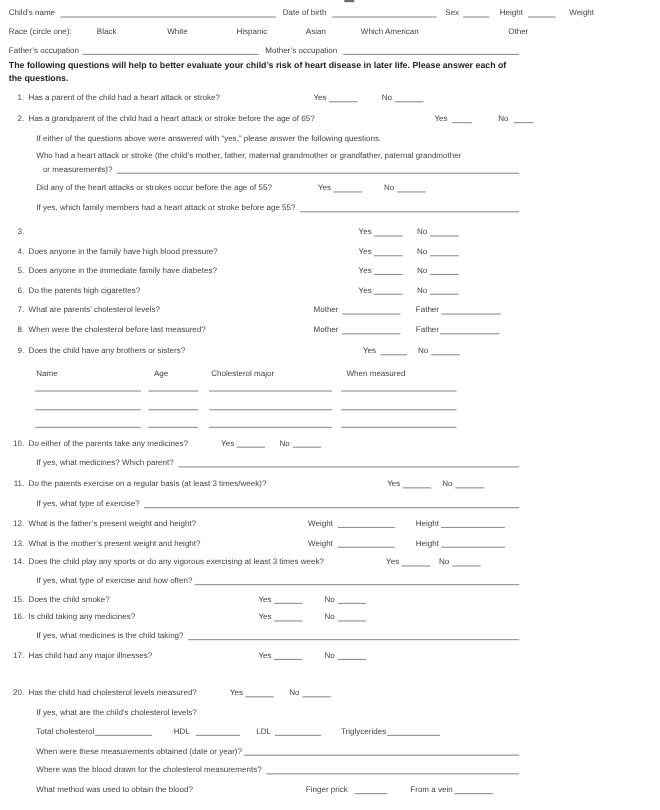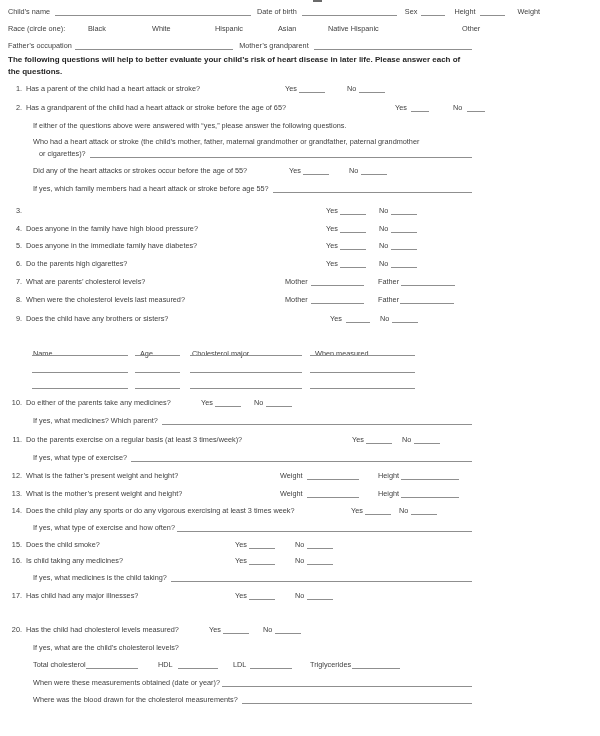--- a/index.html
+++ b/index.html
@@ -47,28 +47,28 @@
     <span class="lbl" style="margin-left:12px">Weight</span>
     <span class="bl fill" style="margin-left:5px"></span>
   </div>
 
   <div class="row" style="top:21px">
     <span class="lbl">Race (circle one):</span>
     <span class="abs" style="left:80px">Black</span>
     <span class="abs" style="left:144px">White</span>
     <span class="abs" style="left:207px">Hispanic</span>
     <span class="abs" style="left:270px">Asian</span>
-    <span class="abs" style="left:320px">Native Hispanic</span>
+    <span class="abs" style="left:320px">Which American</span>
     <span class="abs" style="left:454px">Other</span>
   </div>
 
   <div class="row" style="top:38px">
     <span class="lbl">Father’s occupation</span>
     <span class="bl fill" style="margin-left:3px"></span>
-    <span class="lbl" style="margin-left:6px">Mother’s grandparent</span>
+    <span class="lbl" style="margin-left:6px">Mother’s occupation</span>
     <span class="bl fill" style="margin-left:5px"></span>
   </div>
 
   <div class="intro">The following questions will help to better evaluate your child’s risk of heart disease in later life. Please answer each of the questions.</div>
 
   <div class="row" style="top:81px">
     <span class="qnum">1.</span>
     <span>Has a parent of the child had a heart attack or stroke?</span>
     <span class="pair" style="left:277px">
         <span>Yes</span>
@@ -94,21 +94,21 @@
   </div>
 
   <div class="row" style="top:118px">
     <span class="sub">If either of the questions above were answered with “yes,” please answer the following questions.</span>
   </div>
 
   <div class="row" style="top:136px;height:10px">
     <span class="sub">Who had a heart attack or stroke (the child’s mother, father, maternal grandmother or grandfather, paternal grandmother</span>
   </div>
   <div class="row" style="top:147px;height:11px">
-    <span class="sub2">or cigarettes)?</span>
+    <span class="sub2">or measurements)?</span>
     <span class="bl fill"></span>
   </div>
 
   <div class="row" style="top:163px">
     <span class="sub">Did any of the heart attacks or strokes occur before the age of 55?</span>
     <span class="pair" style="left:281px">
         <span>Yes</span>
         <span class="bl" style="width:26px"></span>
       </span>
     <span class="pair" style="left:341px">
@@ -177,21 +177,21 @@
         <span>Mother</span>
         <span class="bl" style="width:53px;margin-left:3px"></span>
       </span>
     <span class="pair" style="left:370px">
         <span>Father</span>
         <span class="bl" style="width:54px"></span>
       </span>
   </div>
   <div class="row" style="top:292px">
     <span class="qnum">8.</span>
-    <span>When were the cholesterol levels last measured?</span>
+    <span>When were the cholesterol before last measured?</span>
     <span class="pair" style="left:277px">
         <span>Mother</span>
         <span class="bl" style="width:53px;margin-left:3px"></span>
       </span>
     <span class="pair" style="left:370px">
         <span>Father</span>
         <span class="bl" style="width:54px;margin-left:1px"></span>
       </span>
   </div>
 
@@ -201,21 +201,21 @@
     <span class="pair" style="left:322px">
         <span>Yes</span>
         <span class="bl" style="width:24px;margin-left:4px"></span>
       </span>
     <span class="pair" style="left:372px">
         <span>No</span>
         <span class="bl" style="width:26px;margin-left:3px"></span>
       </span>
   </div>
 
-  <div class="row" style="top:346px">
+  <div class="row" style="top:332px">
     <span class="abs" style="left:25px">Name</span>
     <span class="abs" style="left:132px">Age</span>
     <span class="abs" style="left:184px">Cholesterol major</span>
     <span class="abs" style="left:307px">When measured</span>
   </div>
 
   <div class="row" style="top:344px">
     <span class="bl abs" style="left:24px;width:96px"></span>
     <span class="bl abs" style="left:127px;width:45px"></span>
     <span class="bl abs" style="left:182px;width:112px"></span>
@@ -387,13 +387,24 @@
   <div class="row" style="top:675px">
     <span class="sub">When were these measurements obtained (date or year)?</span>
     <span class="bl fill" style="margin-left:2px"></span>
   </div>
 
   <div class="row" style="top:692px">
     <span class="sub">Where was the blood drawn for the cholesterol measurements?</span>
     <span class="bl fill"></span>
   </div>
 
+  <div class="row" style="top:710px">
+    <span class="sub">What method was used to obtain the blood?</span>
+    <span class="pair" style="left:270px">
+        <span>Finger prick</span>
+        <span class="bl" style="width:30px;margin-left:6px"></span>
+      </span>
+    <span class="pair" style="left:365px">
+        <span>From a vein</span>
+        <span class="bl" style="width:35px;margin-left:1px"></span>
+      </span>
+  </div>
 </div>
 
 </body></html>

